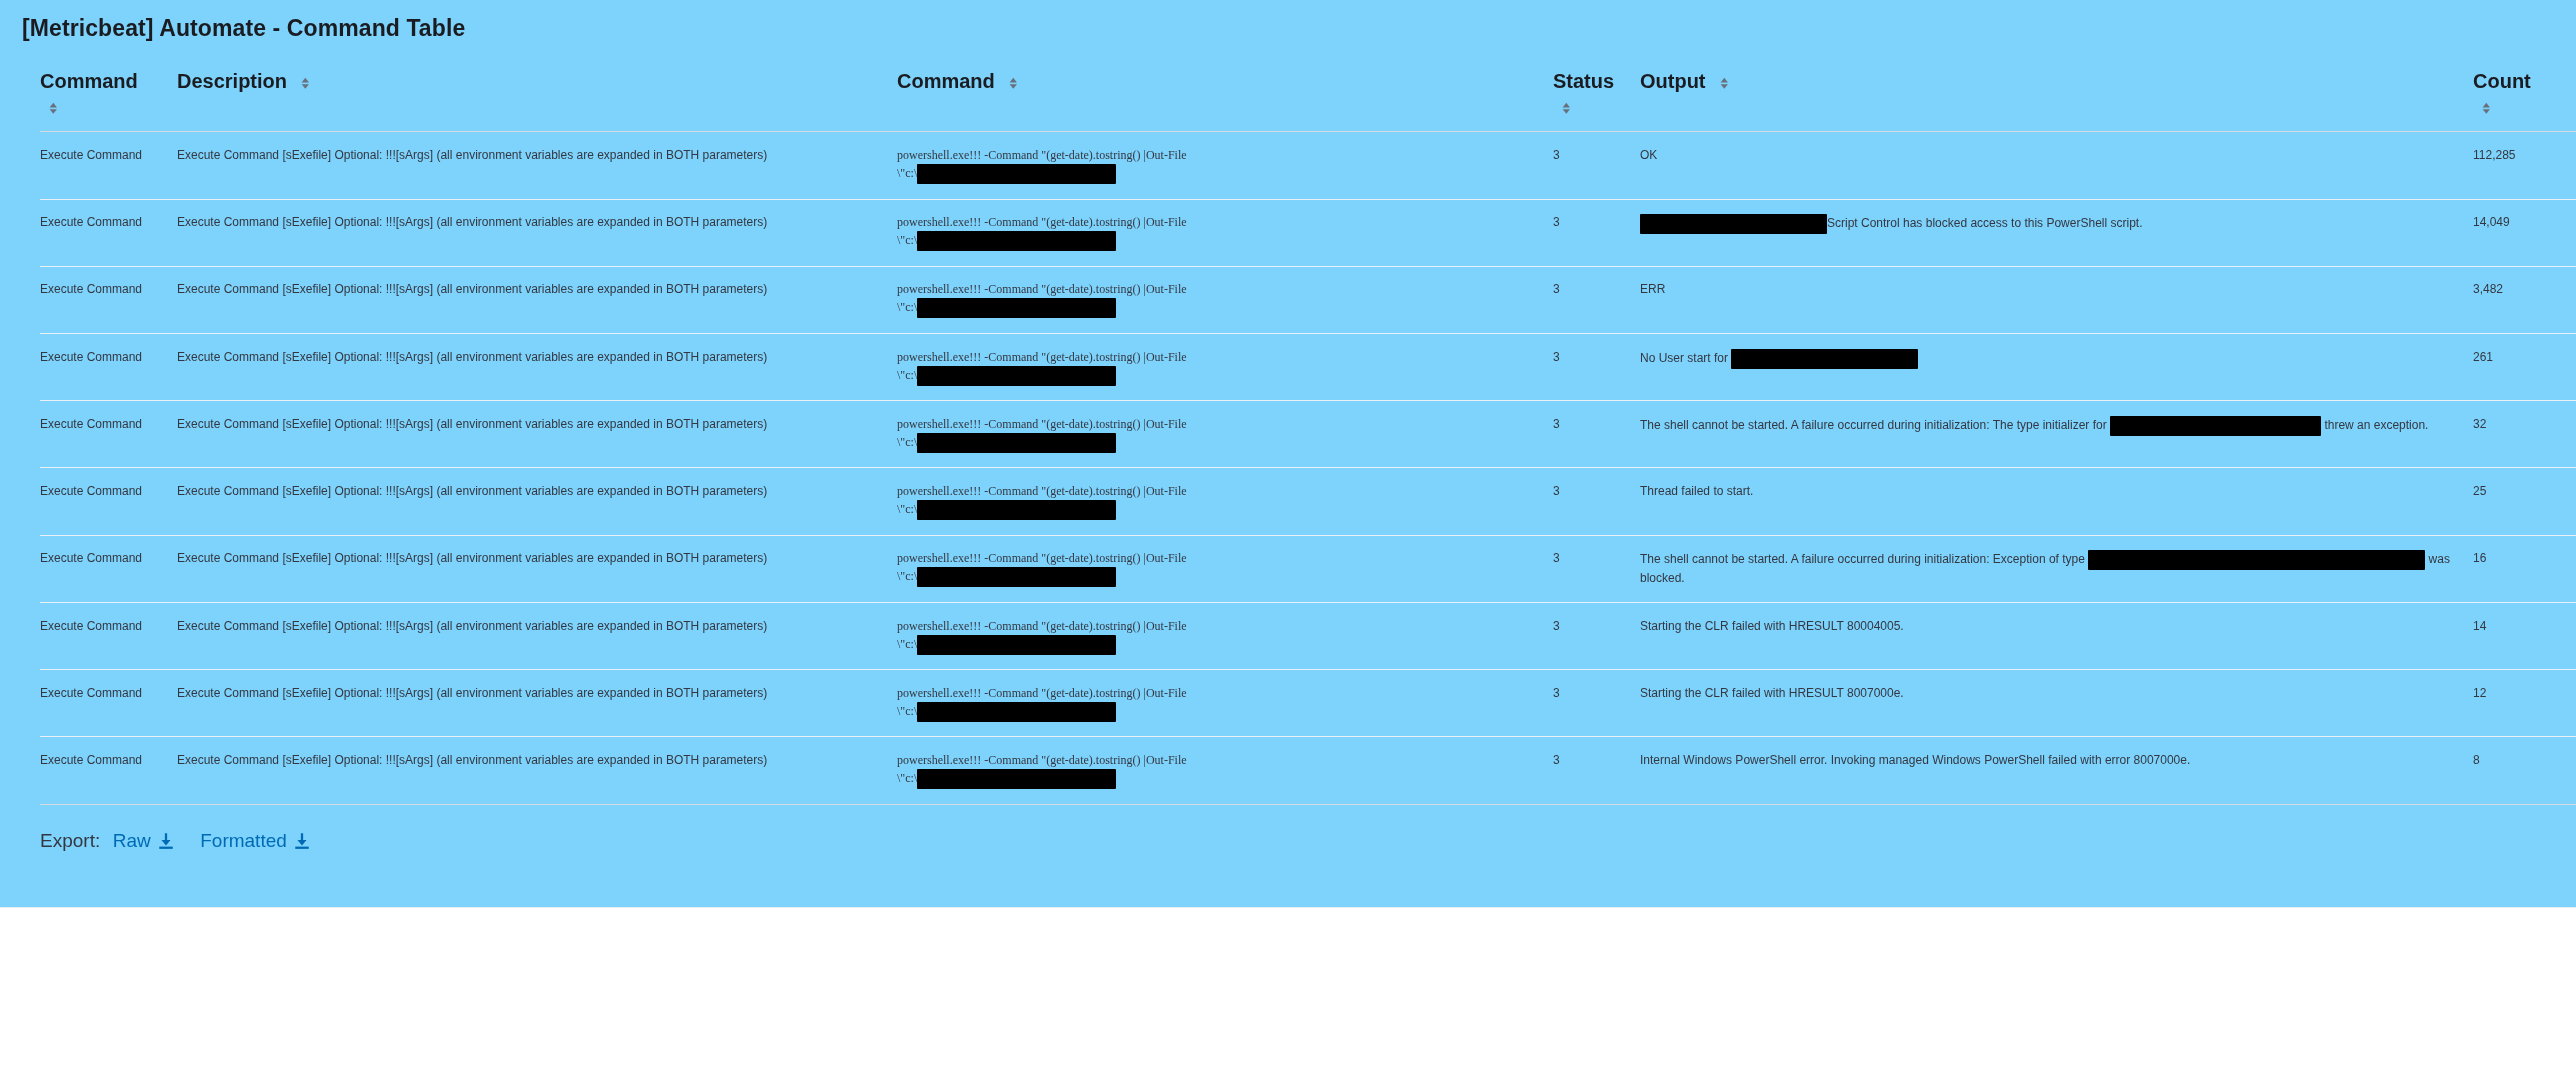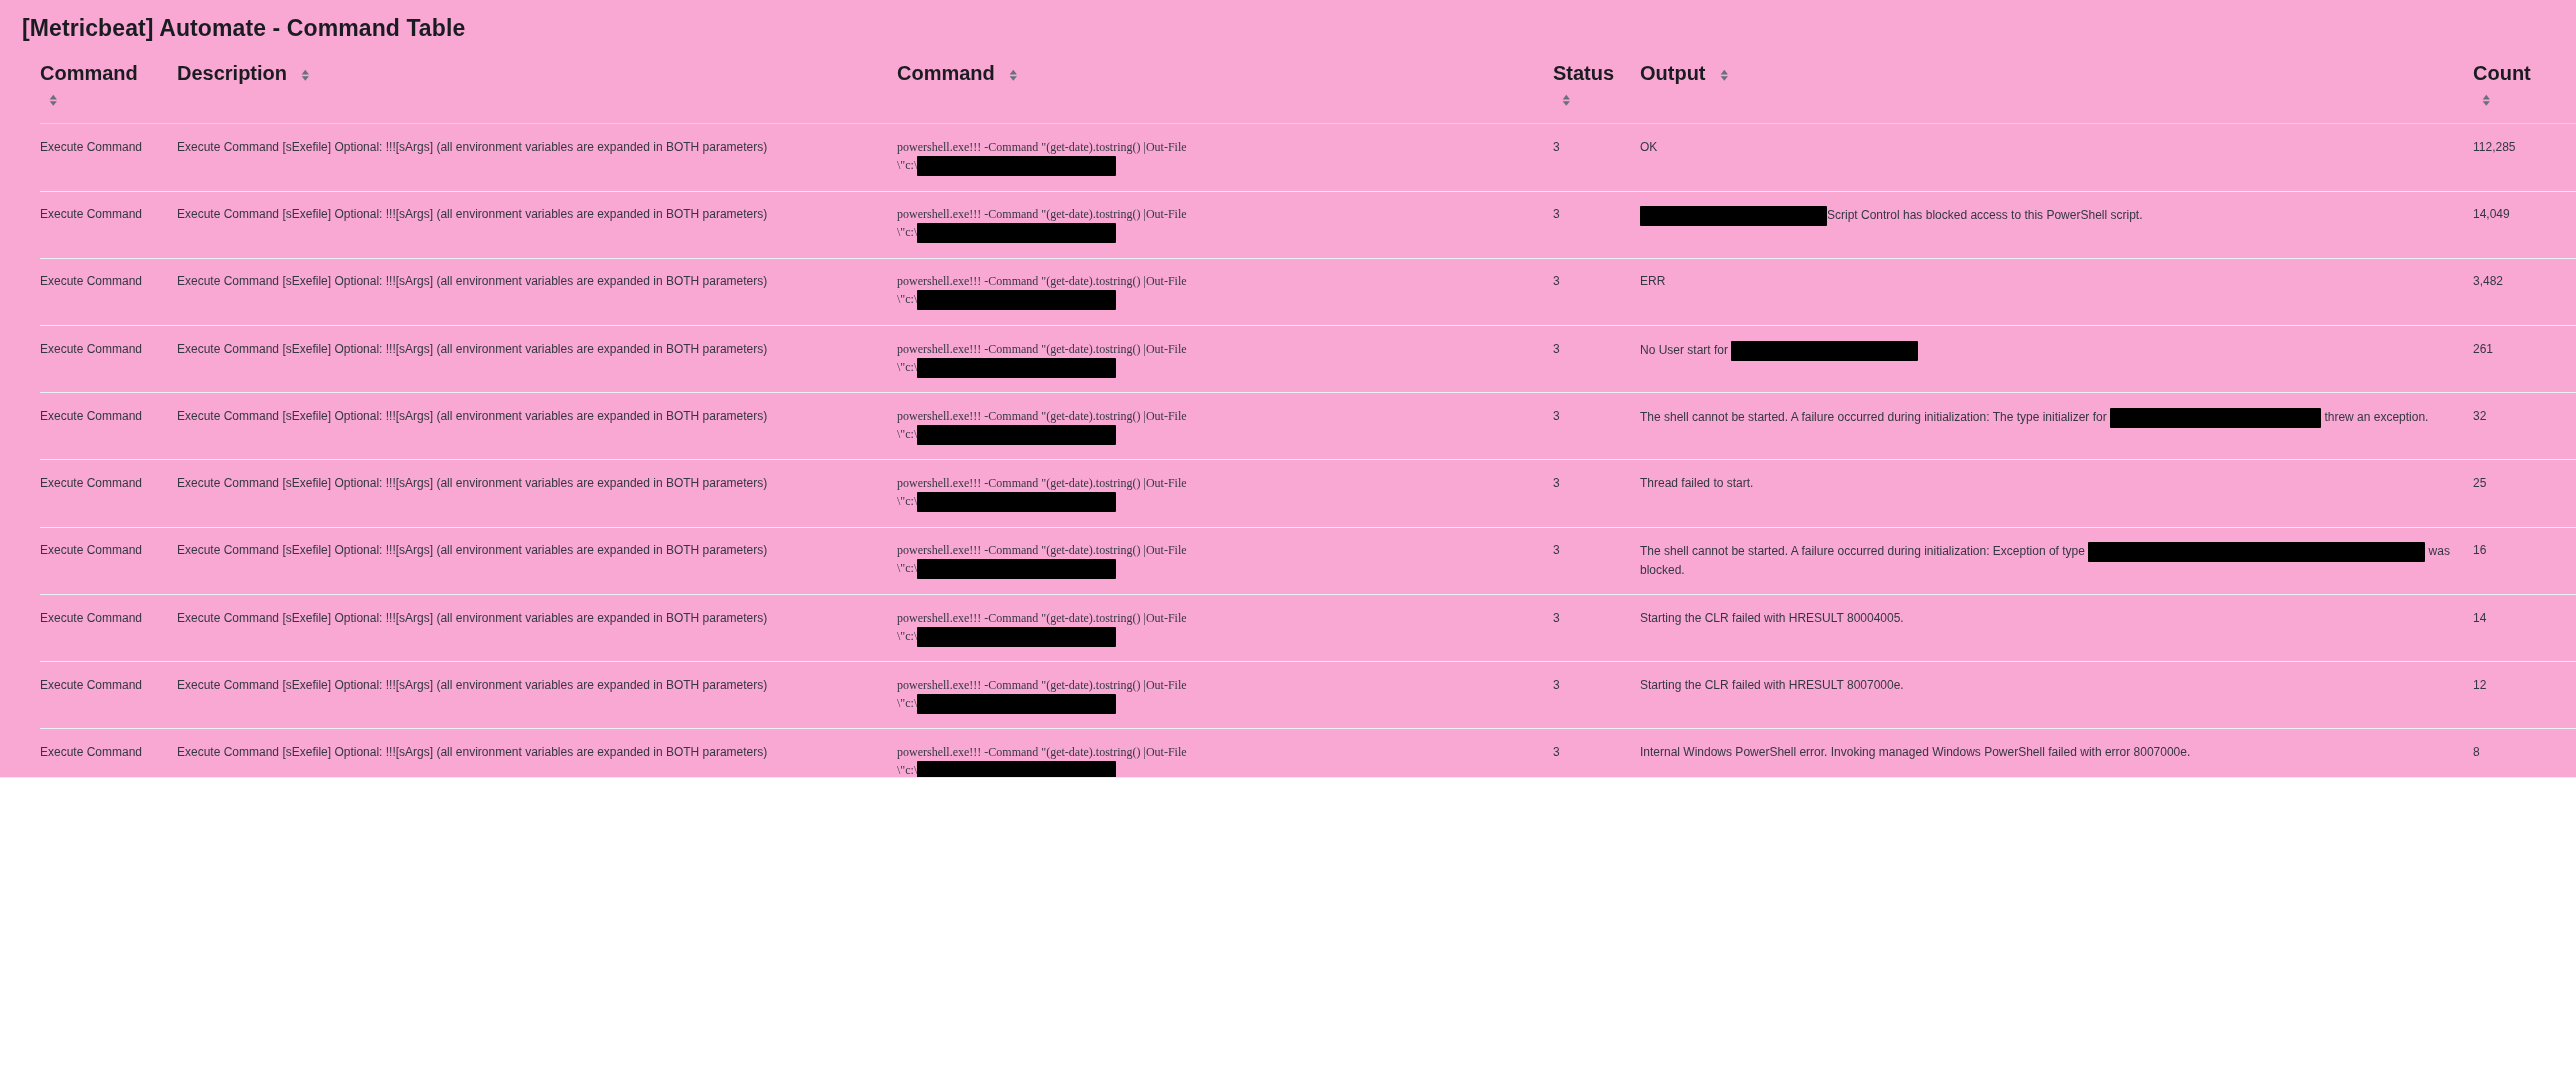--- a/index.html
+++ b/index.html
@@ -9,35 +9,35 @@
   }
   body {
     width: 2576px;
     height: 1082px;
     font-family: "Liberation Sans", sans-serif;
     color: #343741;
     -webkit-font-smoothing: antialiased;
   }
   .panel {
     width: 2576px;
-    height: 778px;
+    height: 908px;
     box-sizing: border-box;
-    background: #f9a8d4;
+    background: #7dd3fc;
     position: relative;
     overflow: hidden;
   }
   .panel-title {
     font-size: 23px;
     font-weight: bold;
     color: #1a1c21;
     padding: 14.6px 0 0 22px;
     letter-spacing: 0.1px;
   }
   .table-wrap {
-    margin: 19px 40px 0 40px;
+    margin: 27px 40px 0 40px;
   }
   table.vis-table {
     width: 2496px;
     border-collapse: collapse;
     table-layout: fixed;
   }
   table.vis-table thead th {
     text-align: left;
     vertical-align: top;
     font-size: 20px;

